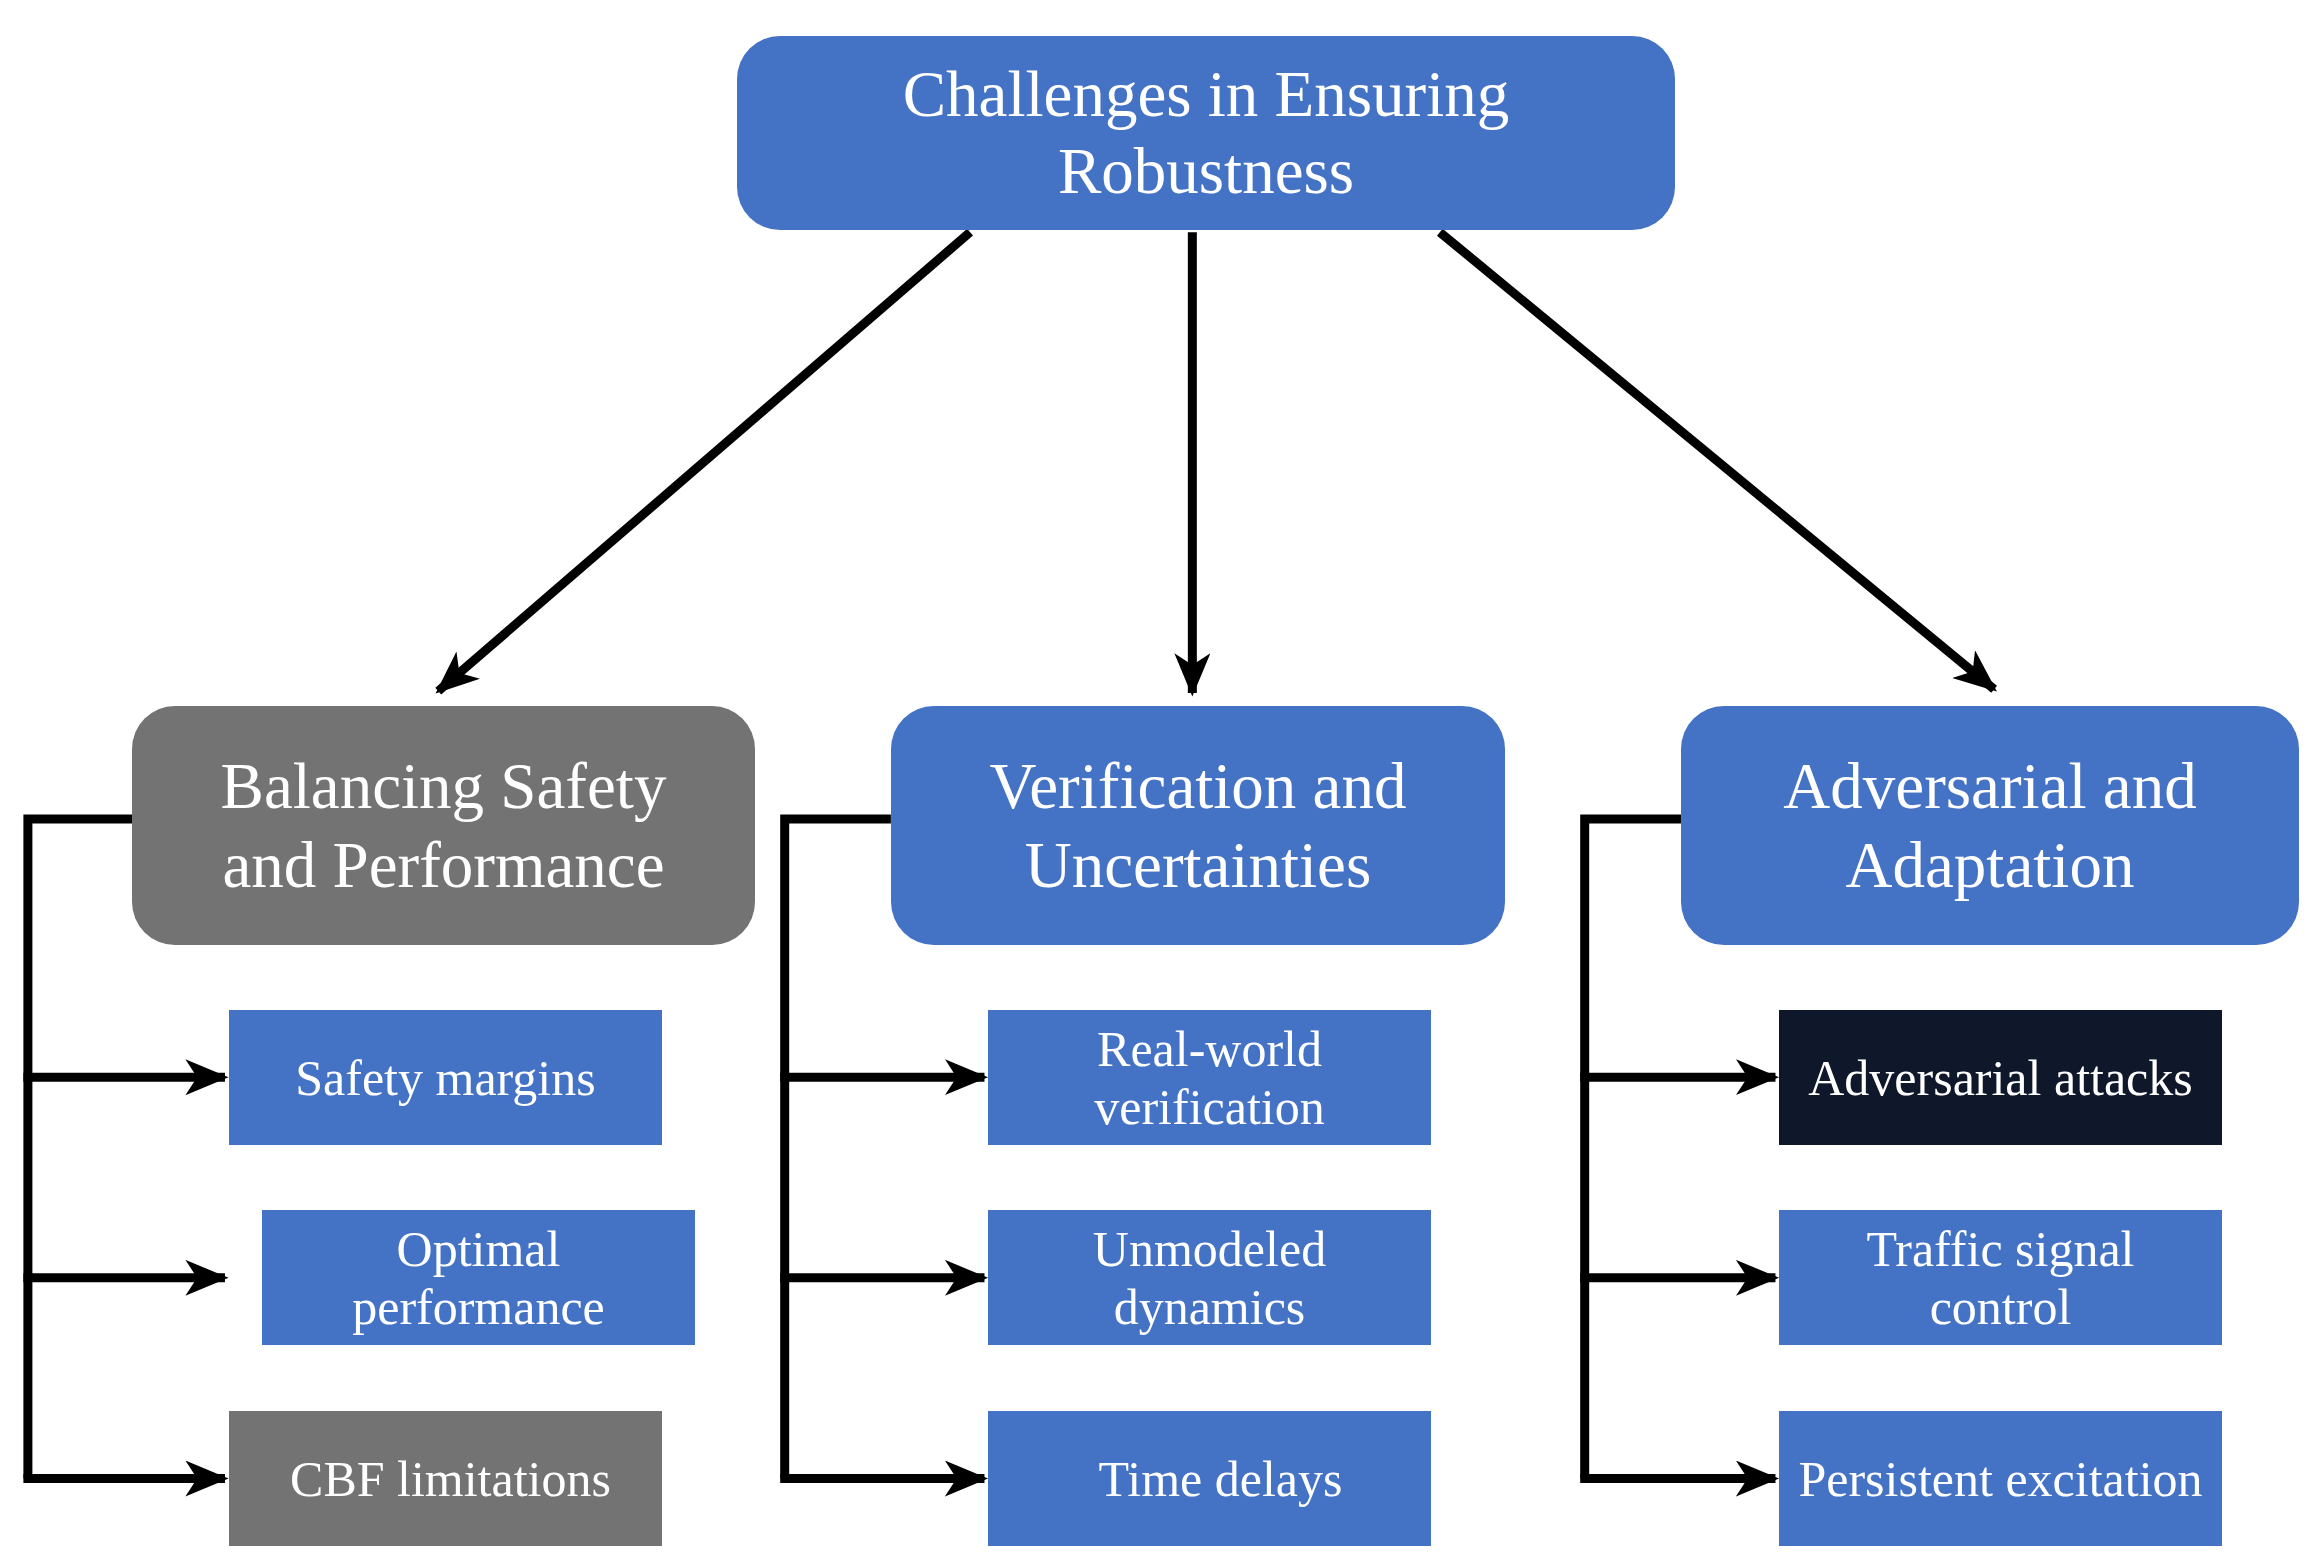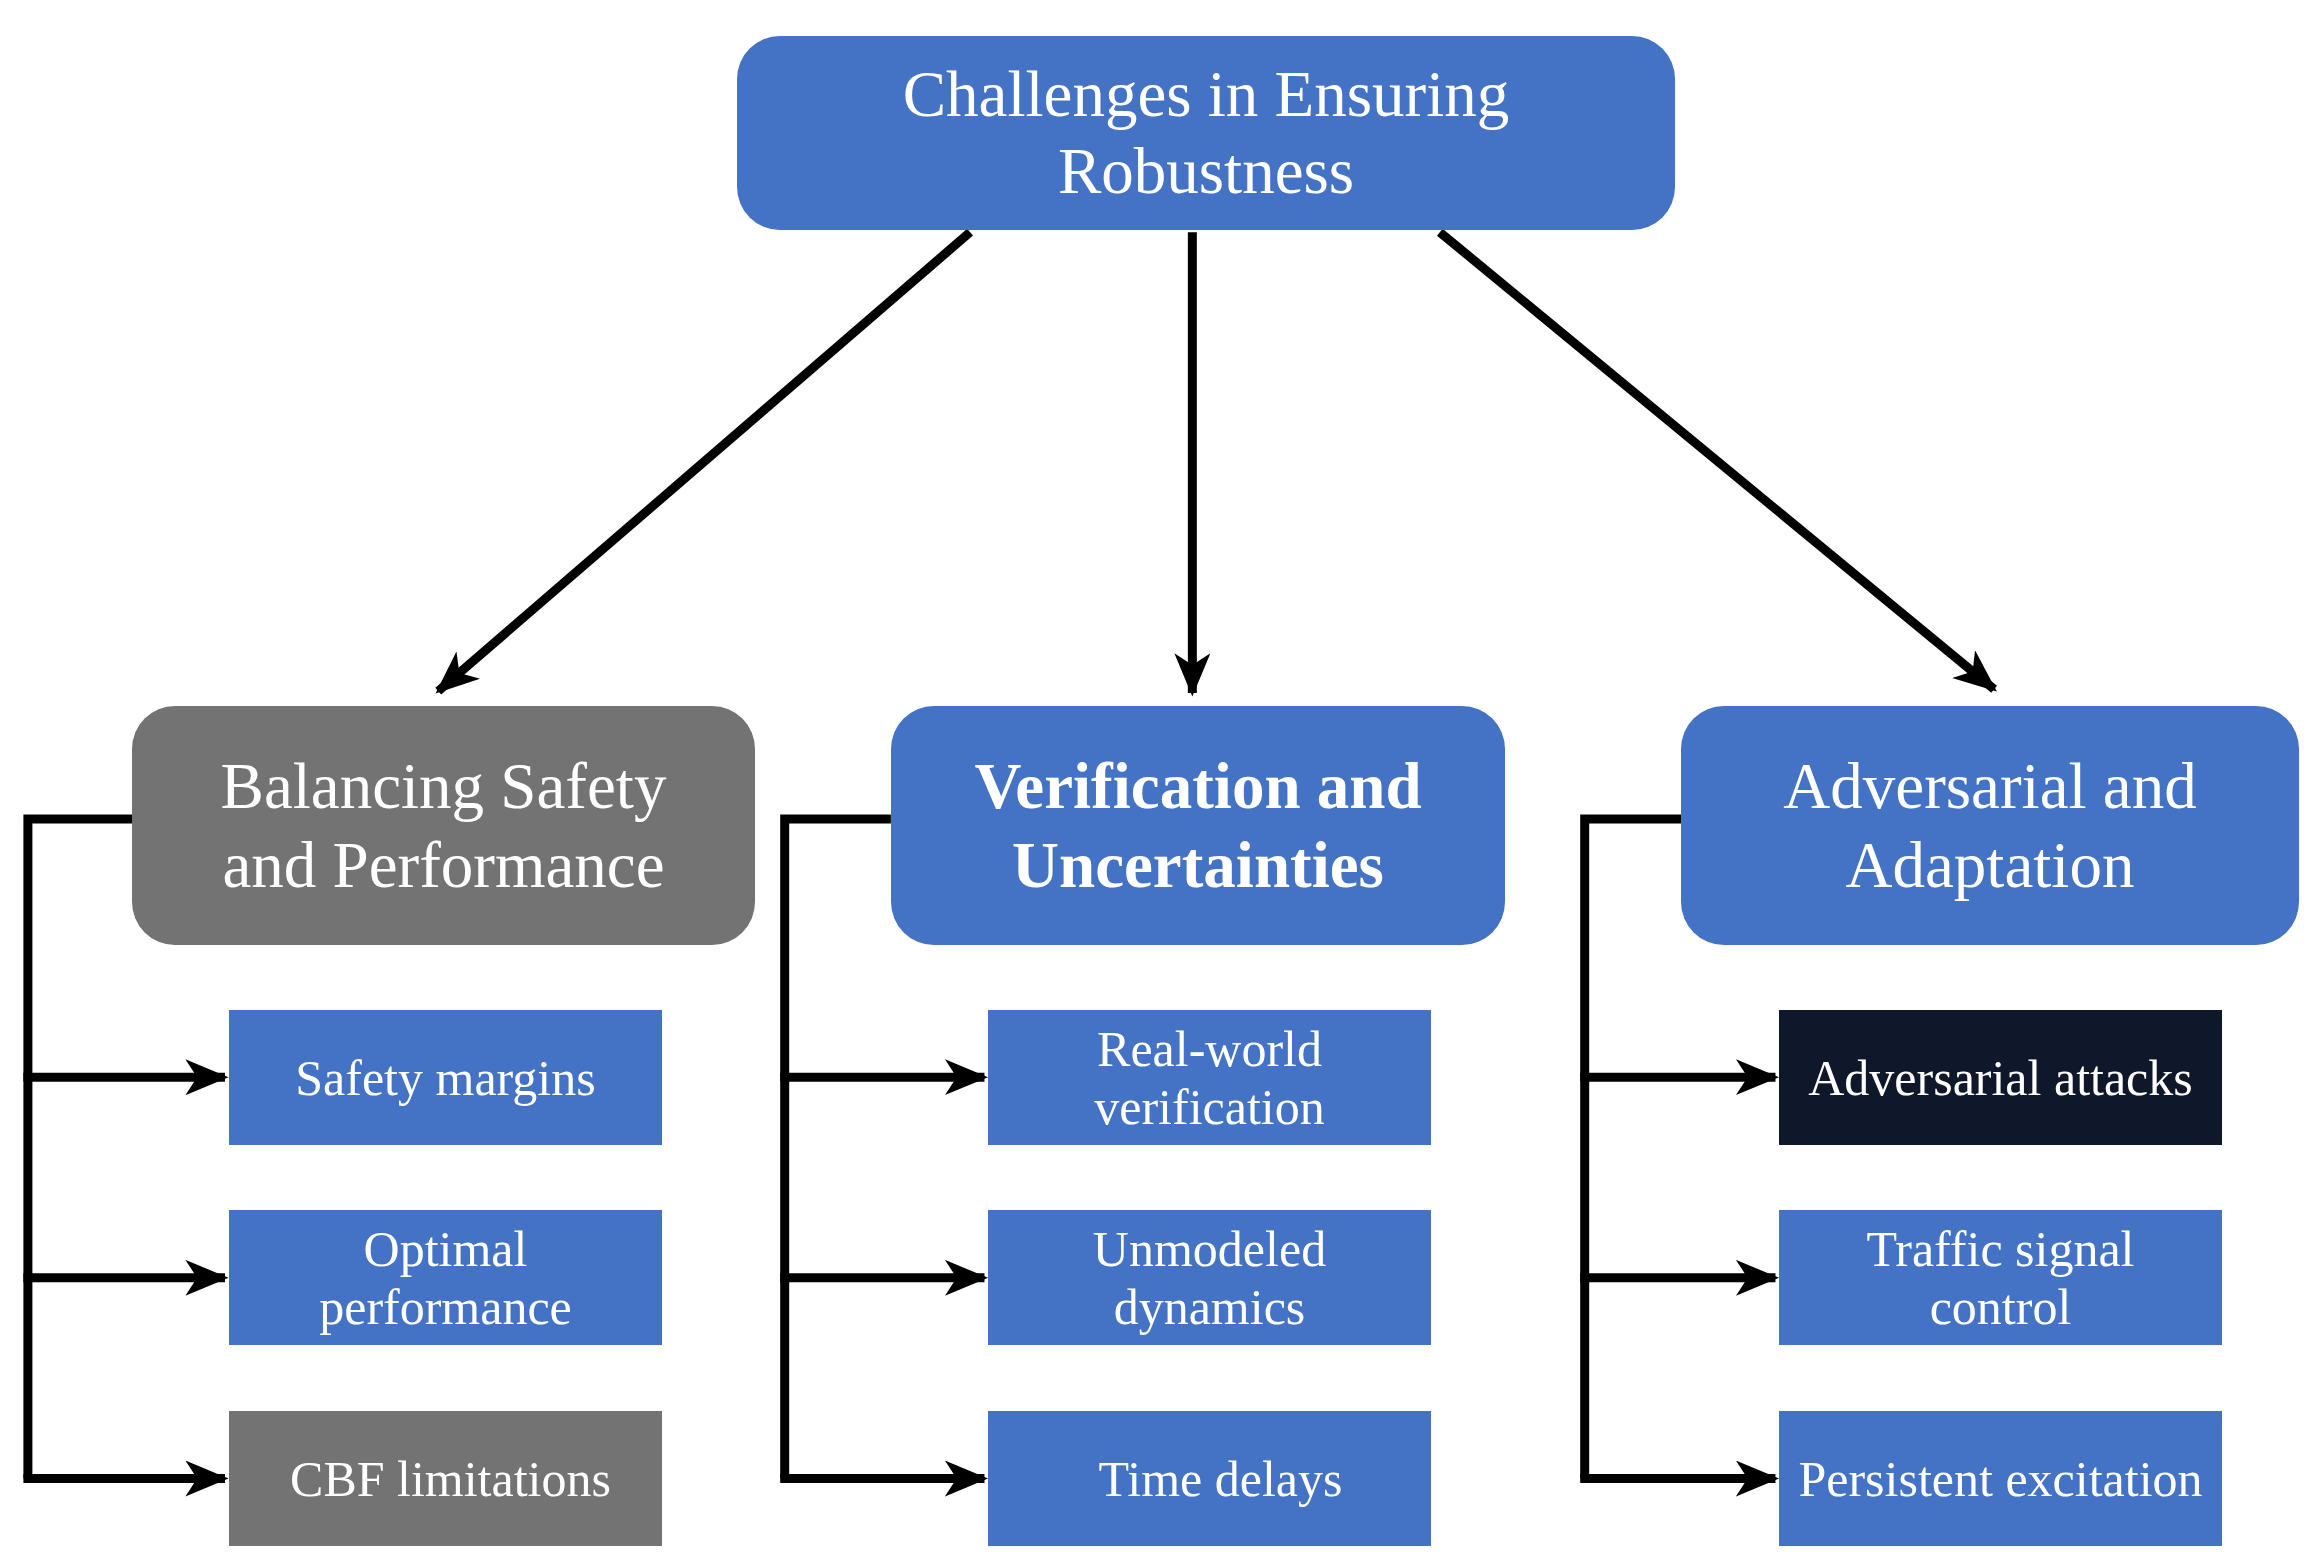--- a/index.html
+++ b/index.html
@@ -101,31 +101,31 @@
     <line class="stroke" x1="1756" y1="1643" x2="1973" y2="1643" stroke="#000000" stroke-width="10" marker-end="url(#arrowhead)"></line>
   </svg>
 
   <div class="node rounded root-node" style="background: rgb(68, 114, 196); color: rgb(255, 255, 255);">
     <span>Challenges in Ensuring Robustness</span>
   </div>
 
   <div class="node rounded branch-node branch-0" style="background: #737373; color: rgb(255, 255, 255);">
     <span>Balancing Safety and Performance</span>
   </div>
-  <div class="node rounded branch-node branch-1" style="background: rgb(68, 114, 196); color: rgb(255, 255, 255); font-weight: bold;">
+  <div class="node rounded branch-node branch-1" style="background: rgb(68, 114, 196); color: rgb(255, 255, 255);">
     <span>Verification and Uncertainties</span>
   </div>
   <div class="node rounded branch-node branch-2" style="background: rgb(68, 114, 196); color: rgb(255, 255, 255);">
     <span>Adversarial and Adaptation</span>
   </div>
 
   <div class="node leaf-node col-0 row-0" style="background: rgb(68, 114, 196); color: rgb(255, 255, 255);">
     <span>Safety margins</span>
   </div>
-  <div class="node leaf-node col-0 row-1" style="background: rgb(68, 114, 196); color: rgb(255, 255, 255);">
+  <div class="node leaf-node col-0 row-1" style="background: rgb(68, 114, 196); color: rgb(255, 255, 255); margin-left: 33px;">
     <span>Optimal performance</span>
   </div>
   <div class="node leaf-node col-0 row-2" style="background: #737373; color: rgb(255, 255, 255); padding-left: 28px;">
     <span>CBF limitations</span>
   </div>
 
   <div class="node leaf-node col-1 row-0" style="background: rgb(68, 114, 196); color: rgb(255, 255, 255);">
     <span>Real-world verification</span>
   </div>
   <div class="node leaf-node col-1 row-1" style="background: rgb(68, 114, 196); color: rgb(255, 255, 255);">

